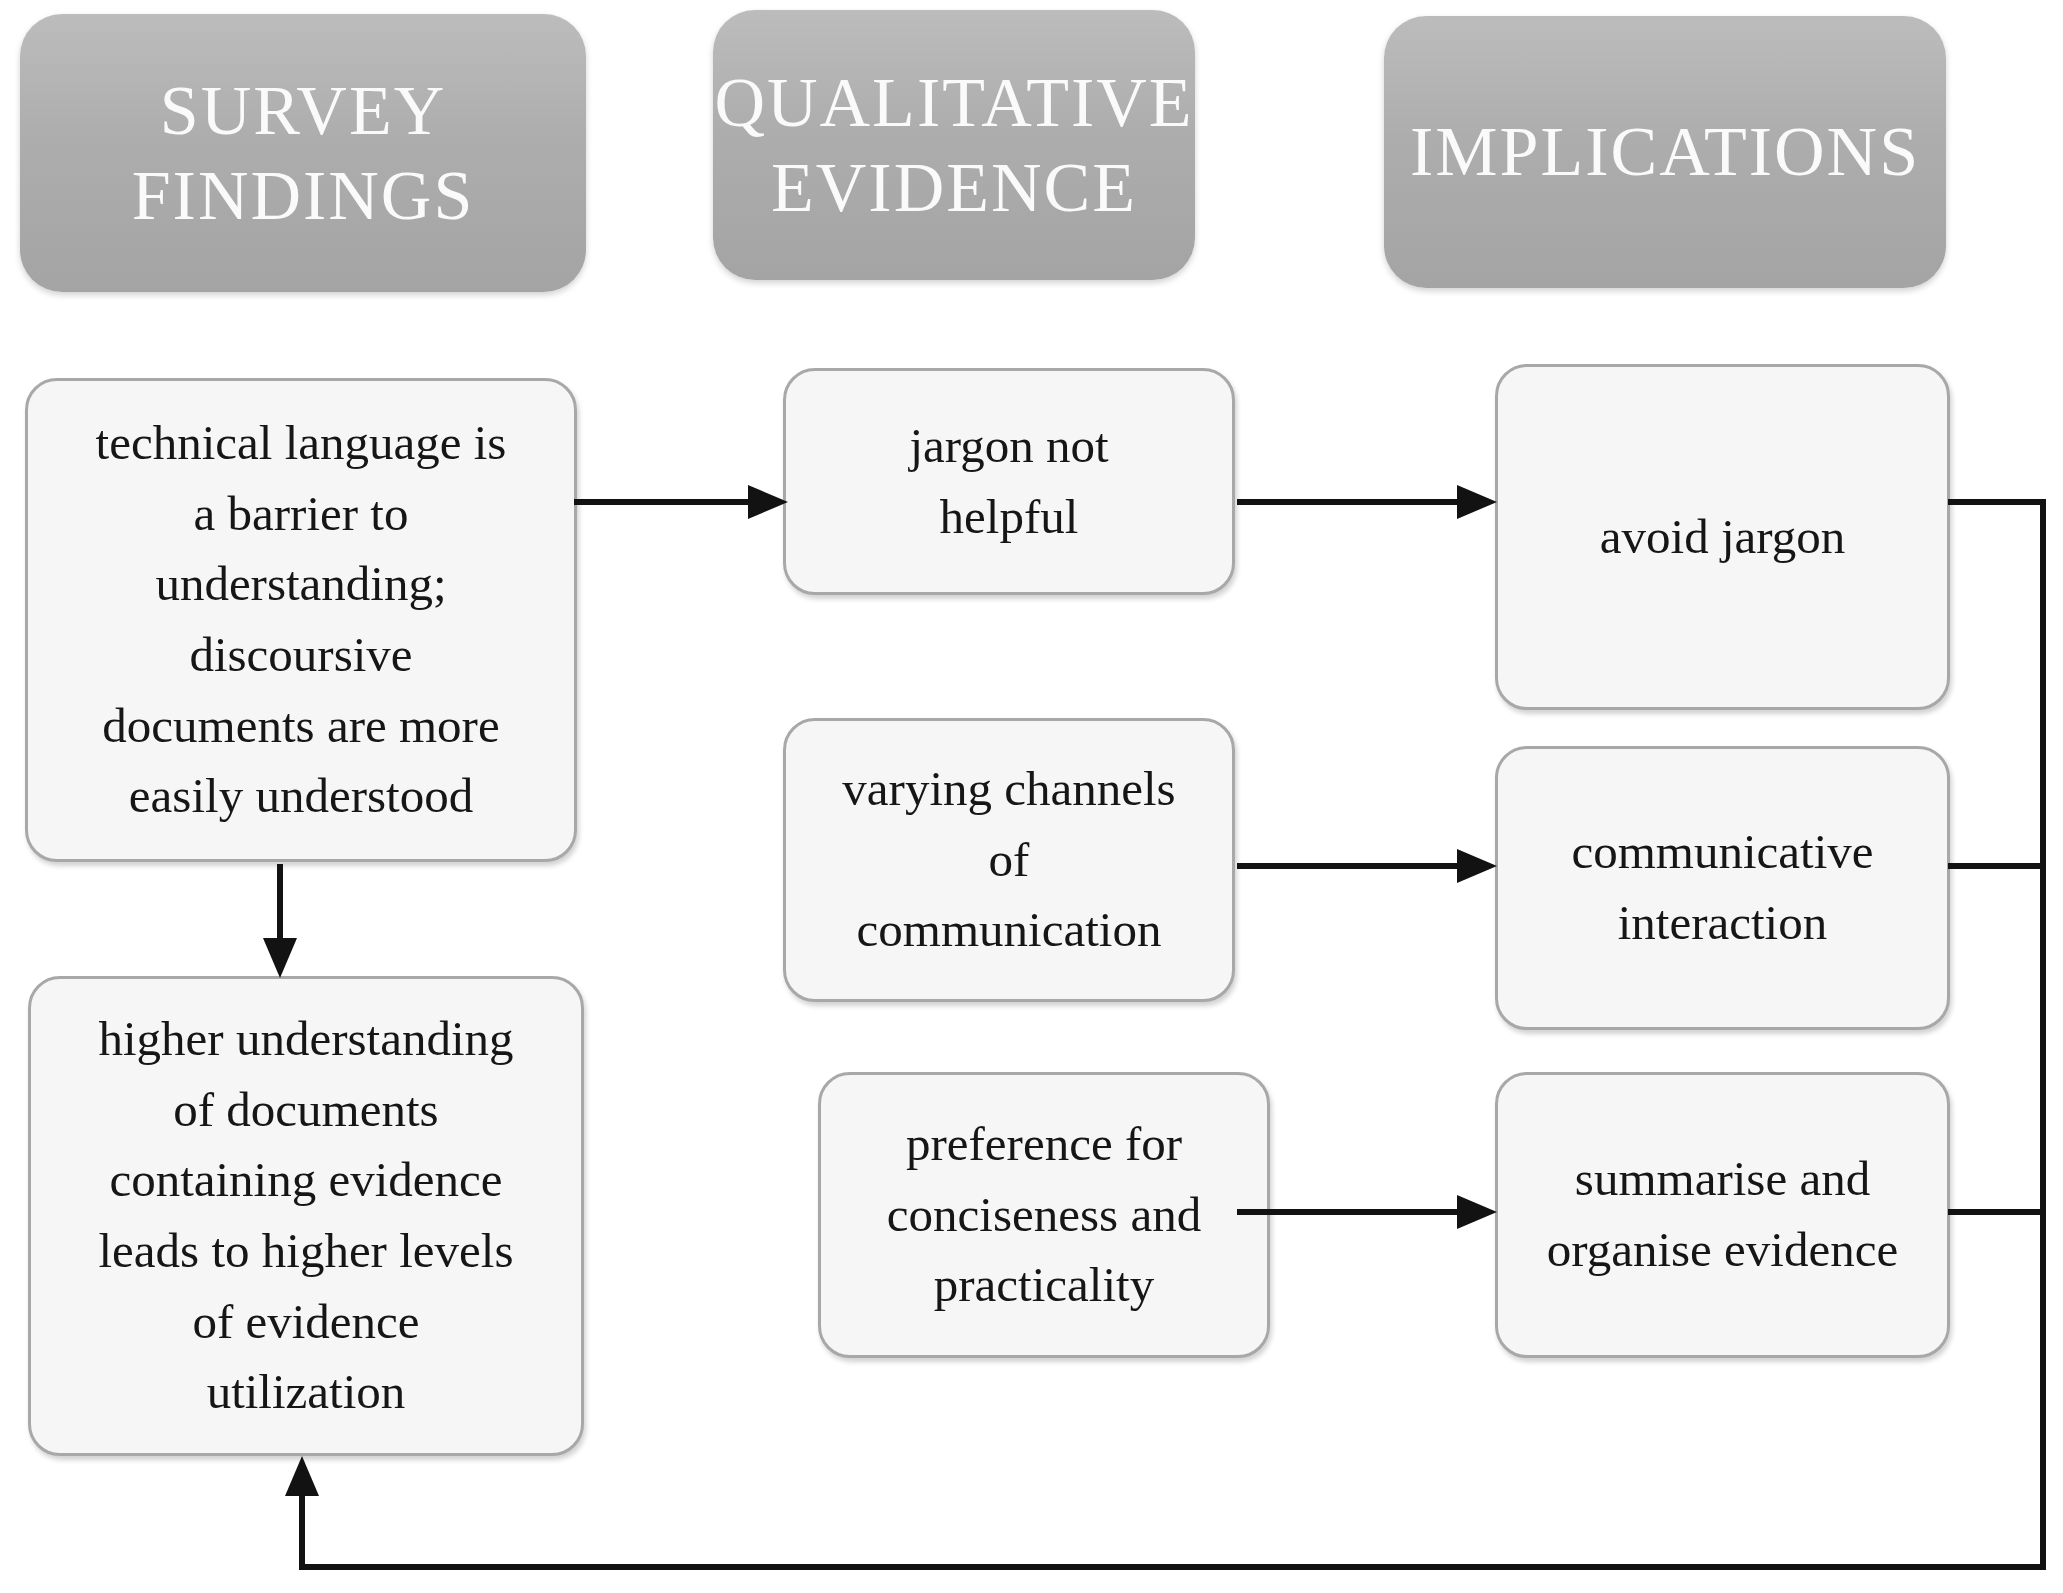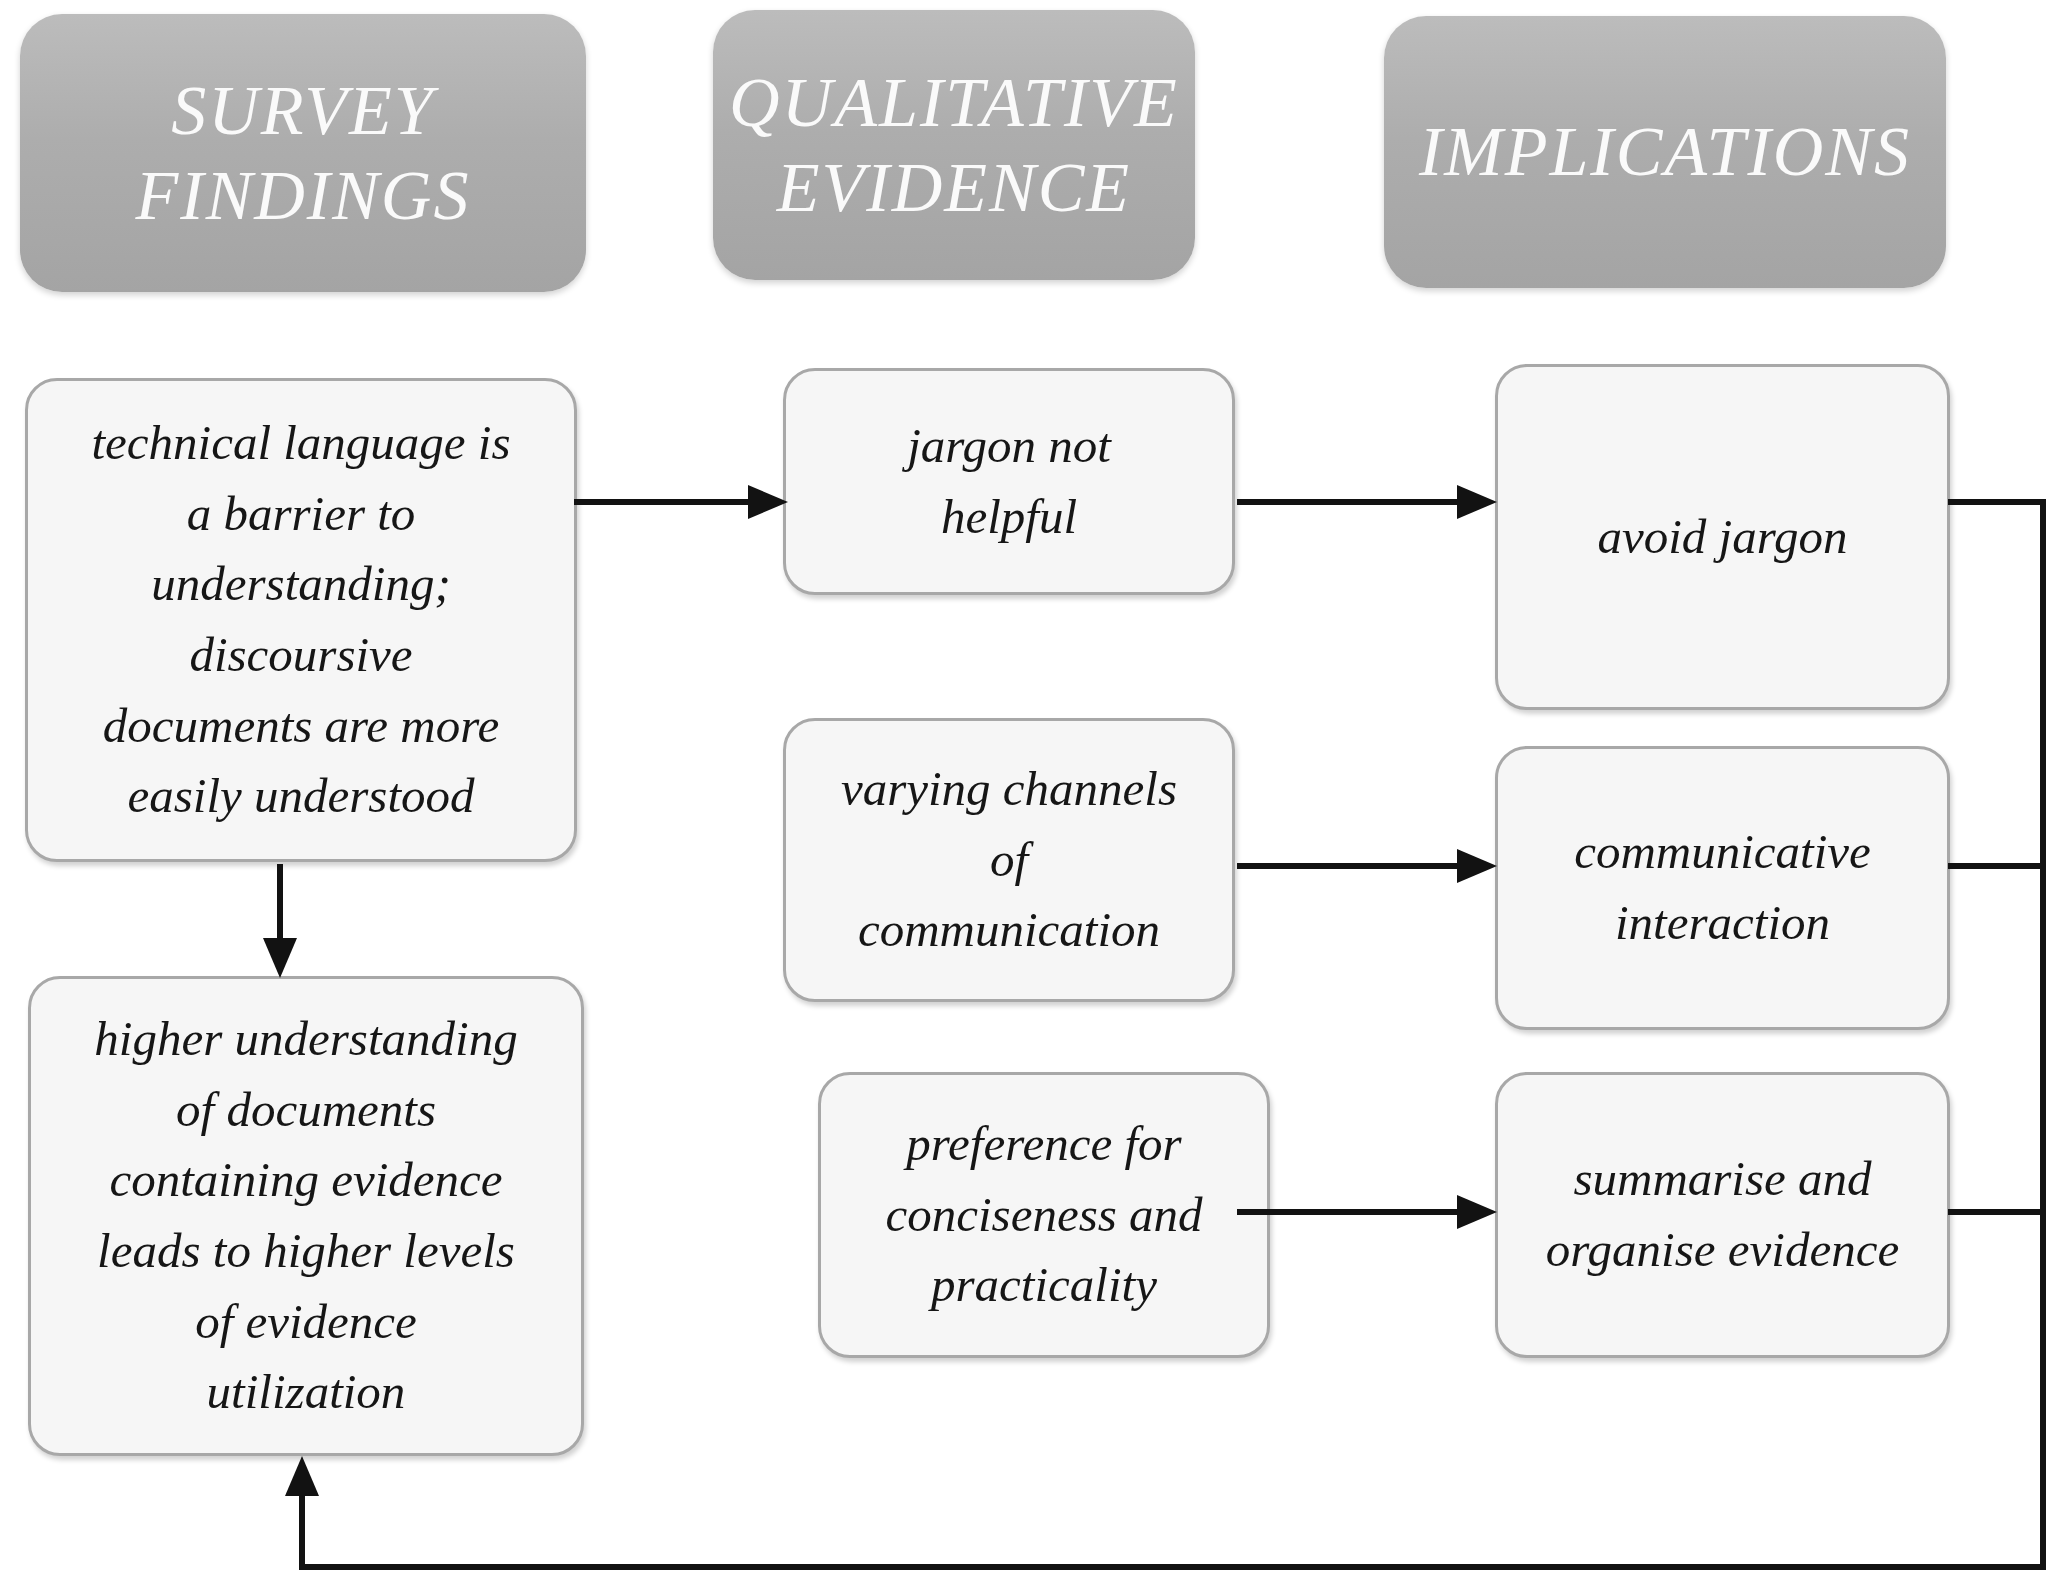--- a/index.html
+++ b/index.html
@@ -4,21 +4,20 @@
 <style>
   * { margin: 0; padding: 0; box-sizing: border-box; }
   html, body { background: #ffffff; }
   body { font-family: "Liberation Serif", "DejaVu Serif", serif; }
   .stage {
     position: relative;
     width: 2063px;
     height: 1593px;
     background: #ffffff;
     overflow: hidden;
-    font-style: italic;
   }
   .col-header {
     position: absolute;
     background: linear-gradient(180deg, #bcbcbc 0%, #adadad 45%, #a4a4a4 100%);
     border-radius: 42px;
     box-shadow: 0 3px 6px rgba(0,0,0,0.18);
     display: flex;
     align-items: center;
     justify-content: center;
     text-align: center;

